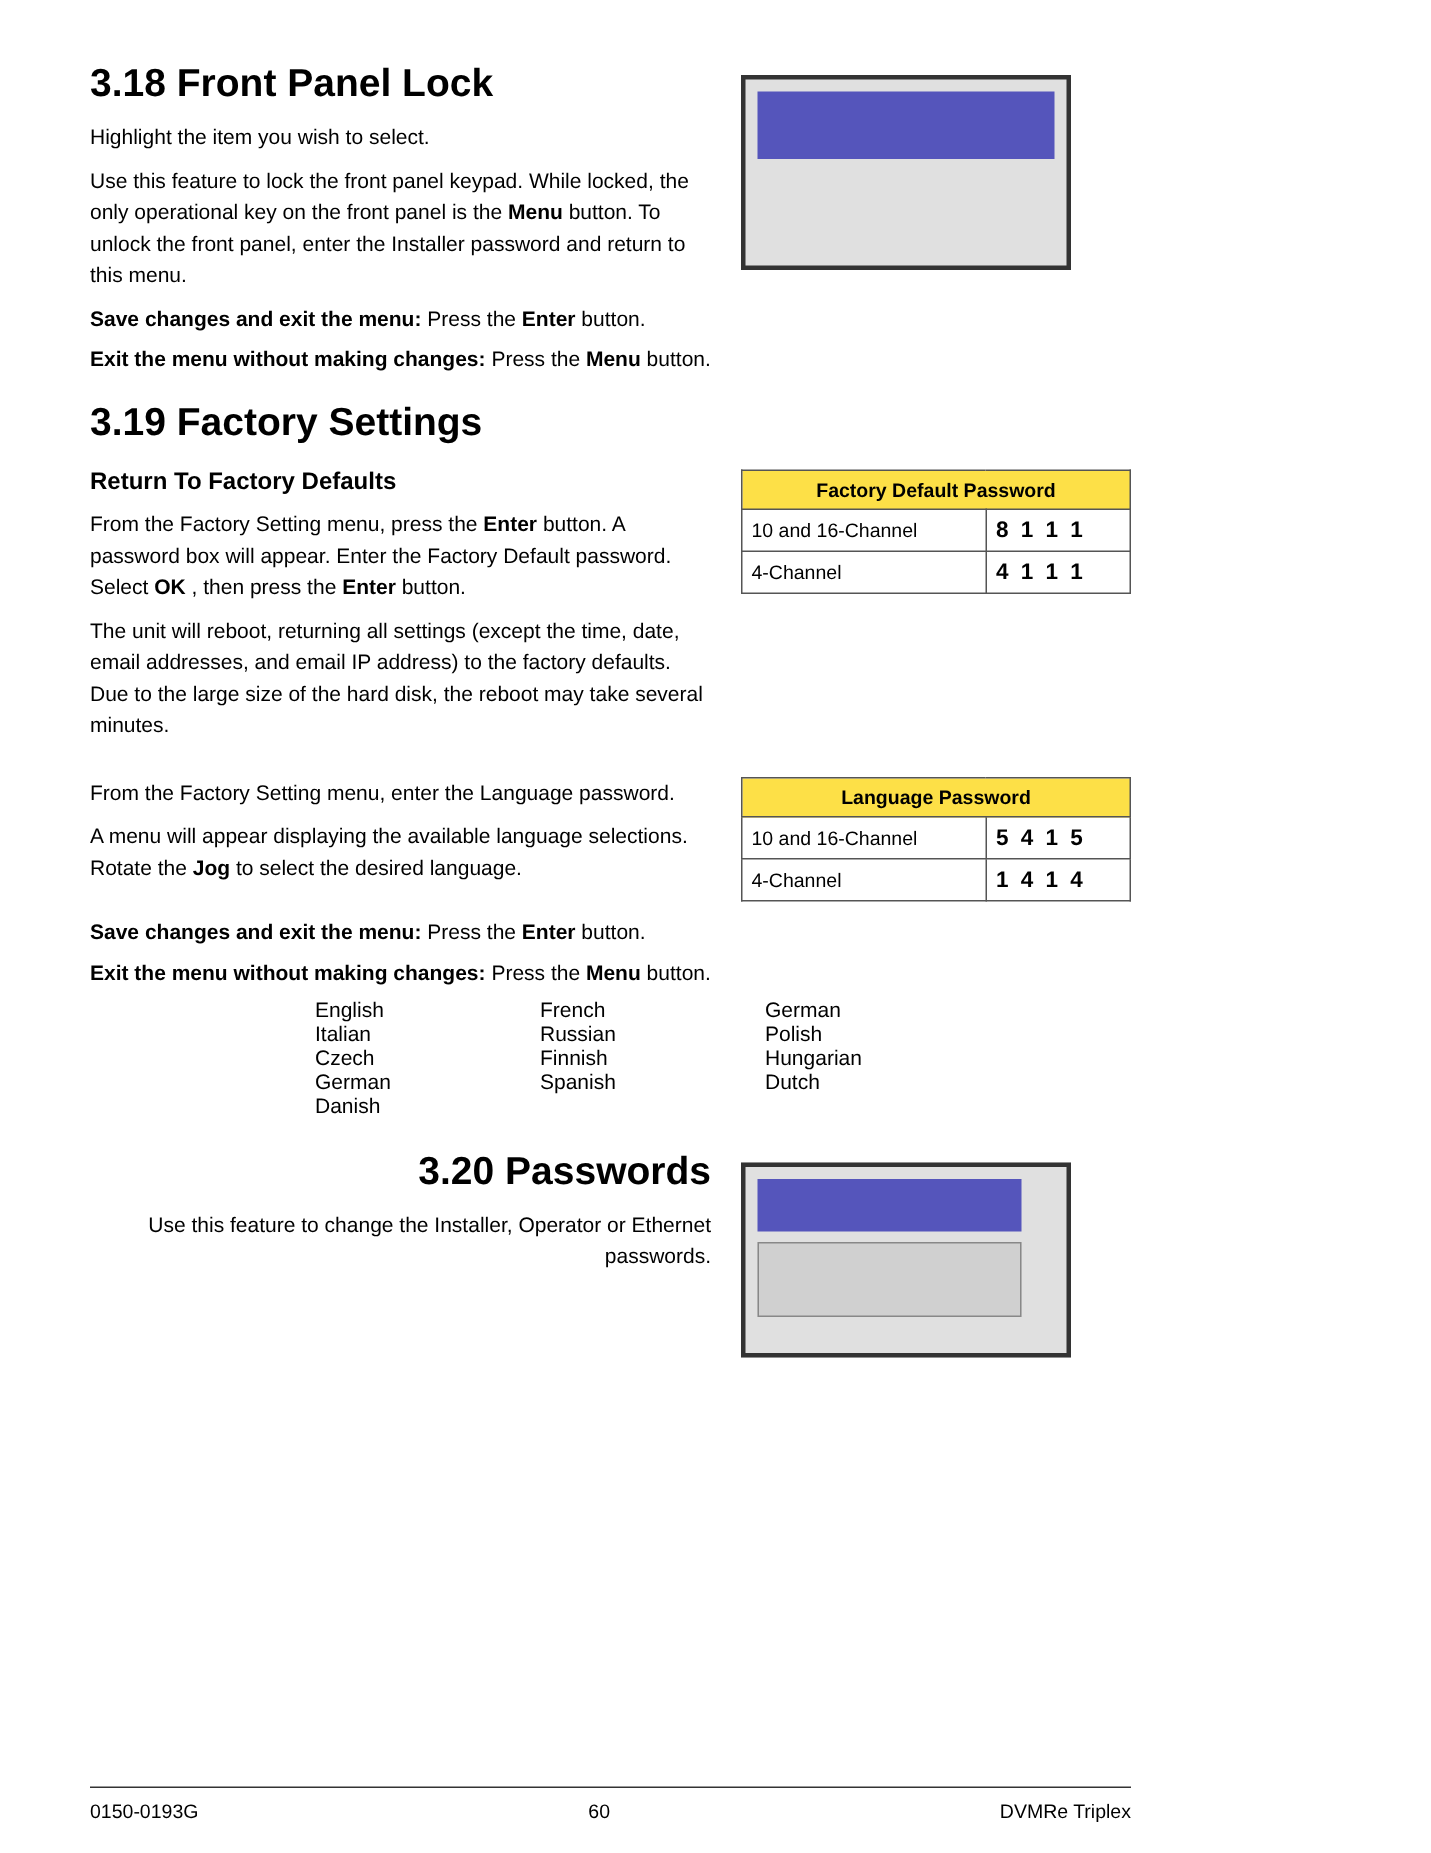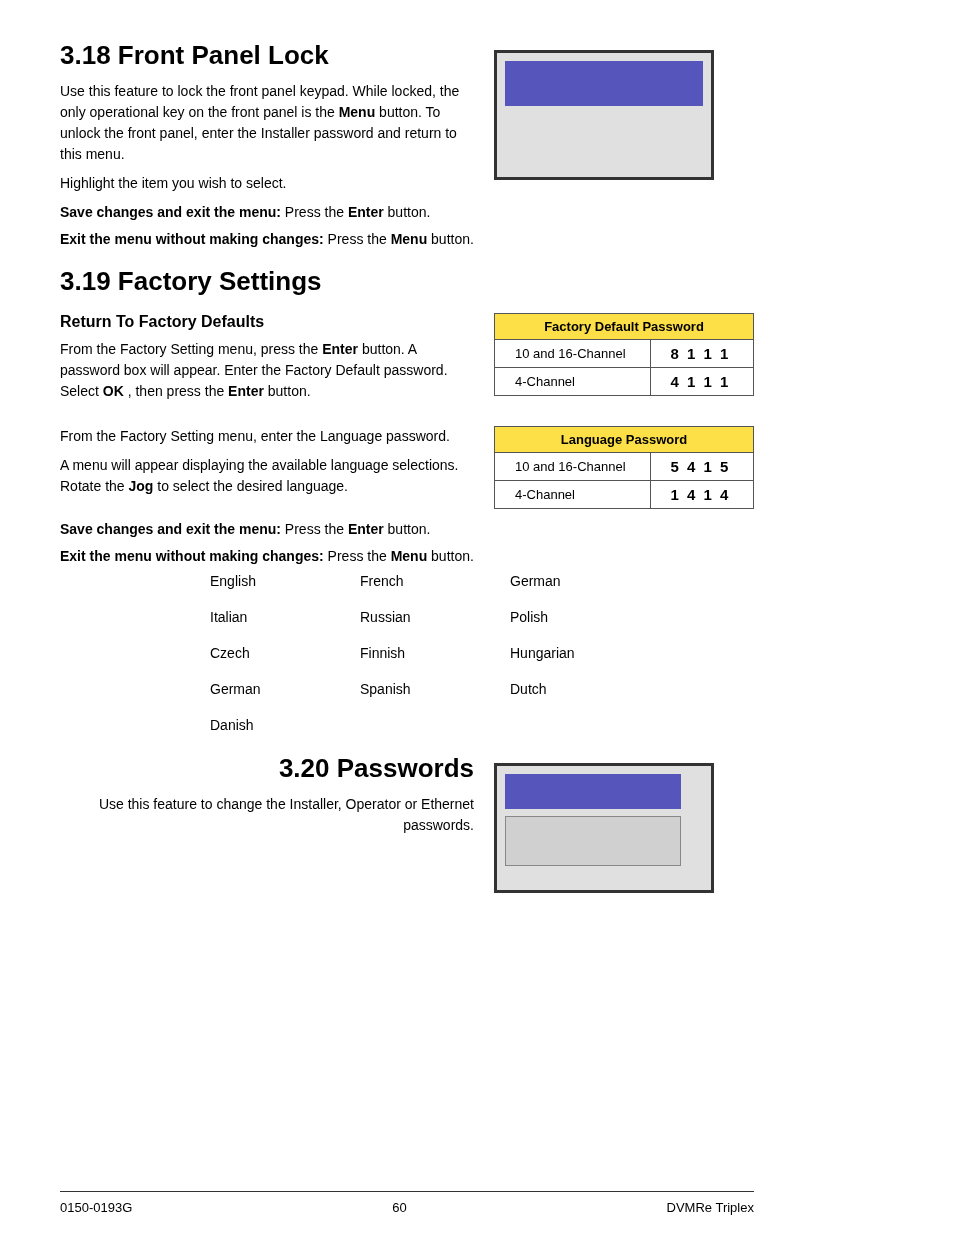--- a/index.html
+++ b/index.html
@@ -98,42 +98,42 @@
       width: 100%;
     }
     .pwd-table thead tr th {
       background: #fde047;
       font-weight: bold;
       padding: 5px 10px;
       border: 1px solid #555;
       text-align: center;
     }
     .pwd-table tbody tr td {
-      padding: 5px 20px;
+      padding: 5px 6px;
       border: 1px solid #555;
     }
     .pwd-table tbody tr td:last-child {
       font-weight: bold;
       font-size: 15px;
       letter-spacing: 2px;
     }
     .save-exit {
       margin-bottom: 6px;
     }
     .save-exit span.bold {
       font-weight: bold;
     }
     
     .lang-list {
       display: grid;
       grid-template-columns: 150px 150px 150px;
       margin-left: 150px;
       margin-top: 6px;
       margin-bottom: 10px;
-      row-gap: 20px;
+      row-gap: 0;
     }
     .lang-item {
       font-size: 14px;
     }
     .available-label {
       font-weight: bold;
       margin-bottom: 4px;
     }
     
     .footer {
@@ -153,26 +153,26 @@
       margin-bottom: 10px;
     }
   </style>
 </head>
 <body>
 <div class="page">
 
   <div class="section row-layout">
     <div class="left-col">
       <h2>3.18 Front Panel Lock</h2>
+      <p>Highlight the item you wish to select.</p>
       <p>
         <span>Use this feature to lock the front panel keypad.  While locked, the only operational key on the front panel is the </span>
         <strong>Menu</strong>
         <span> button. To unlock the front panel, enter the Installer password and return to this menu.</span>
       </p>
-      <p>Highlight the item you wish to select.</p>
       <p class="save-exit">
         <span class="bold">Save changes and exit the menu:</span>
         <span>  Press the </span>
         <strong>Enter</strong>
         <span> button.</span>
       </p>
       <p class="save-exit">
         <span class="bold">Exit the menu without making changes:</span>
         <span>  Press the </span>
         <strong>Menu</strong>
@@ -194,20 +194,21 @@
         <h3>Return To Factory Defaults</h3>
         <p>
           <span>From the Factory Setting menu, press the </span>
           <strong>Enter</strong>
           <span> button.  A password box will appear.  Enter the Factory Default password. Select </span>
           <strong>OK</strong>
           <span>, then press the </span>
           <strong>Enter</strong>
           <span> button.</span>
         </p>
+        <p>The unit will reboot, returning all settings (except the time, date, email addresses, and email IP address) to the factory defaults. Due to the large size of the hard disk, the reboot may take several minutes.</p>
       </div>
       <div class="right-col">
         <table class="pwd-table">
           <thead>
             <tr>
               <th colspan="2">Factory Default Password</th>
             </tr>
           </thead>
           <tbody>
             <tr>

